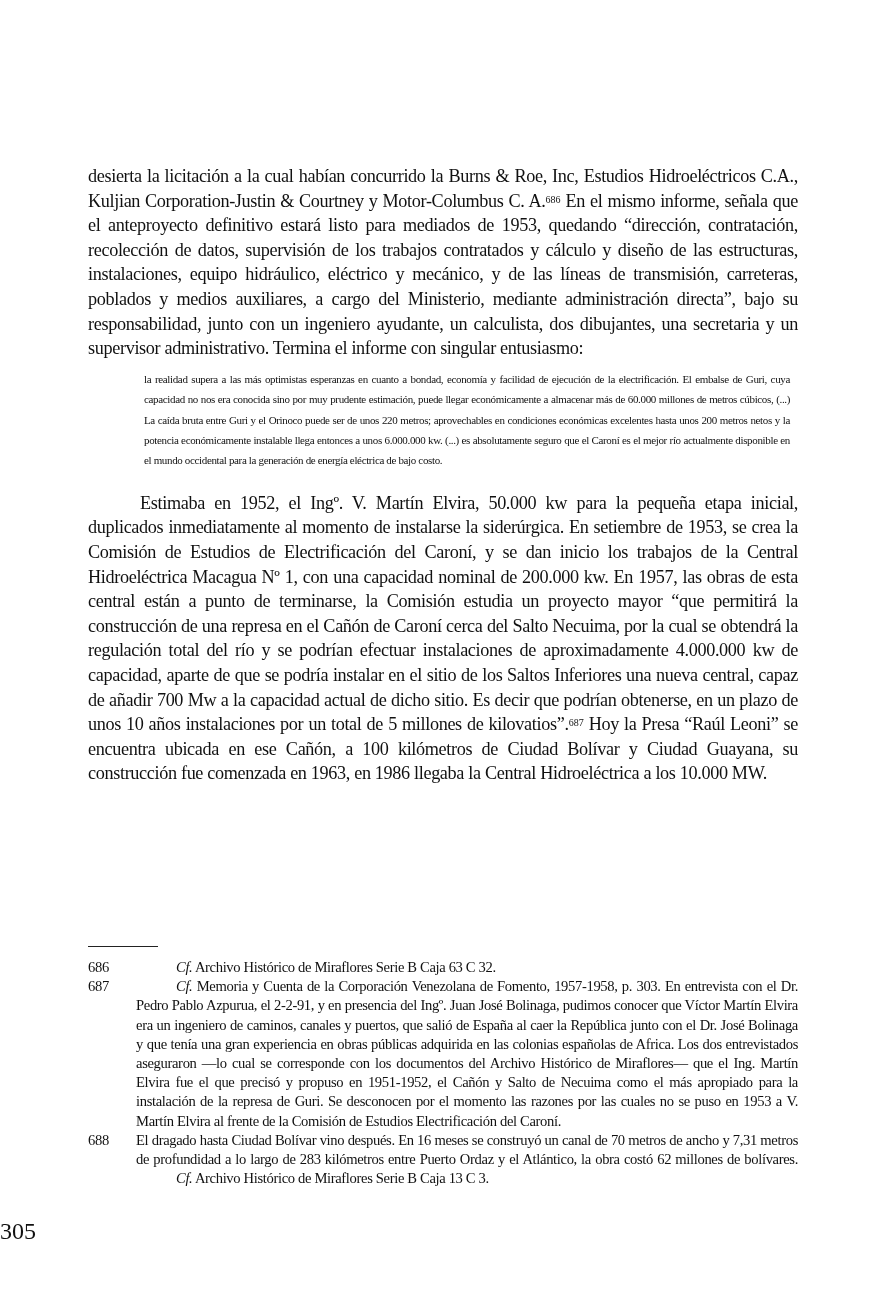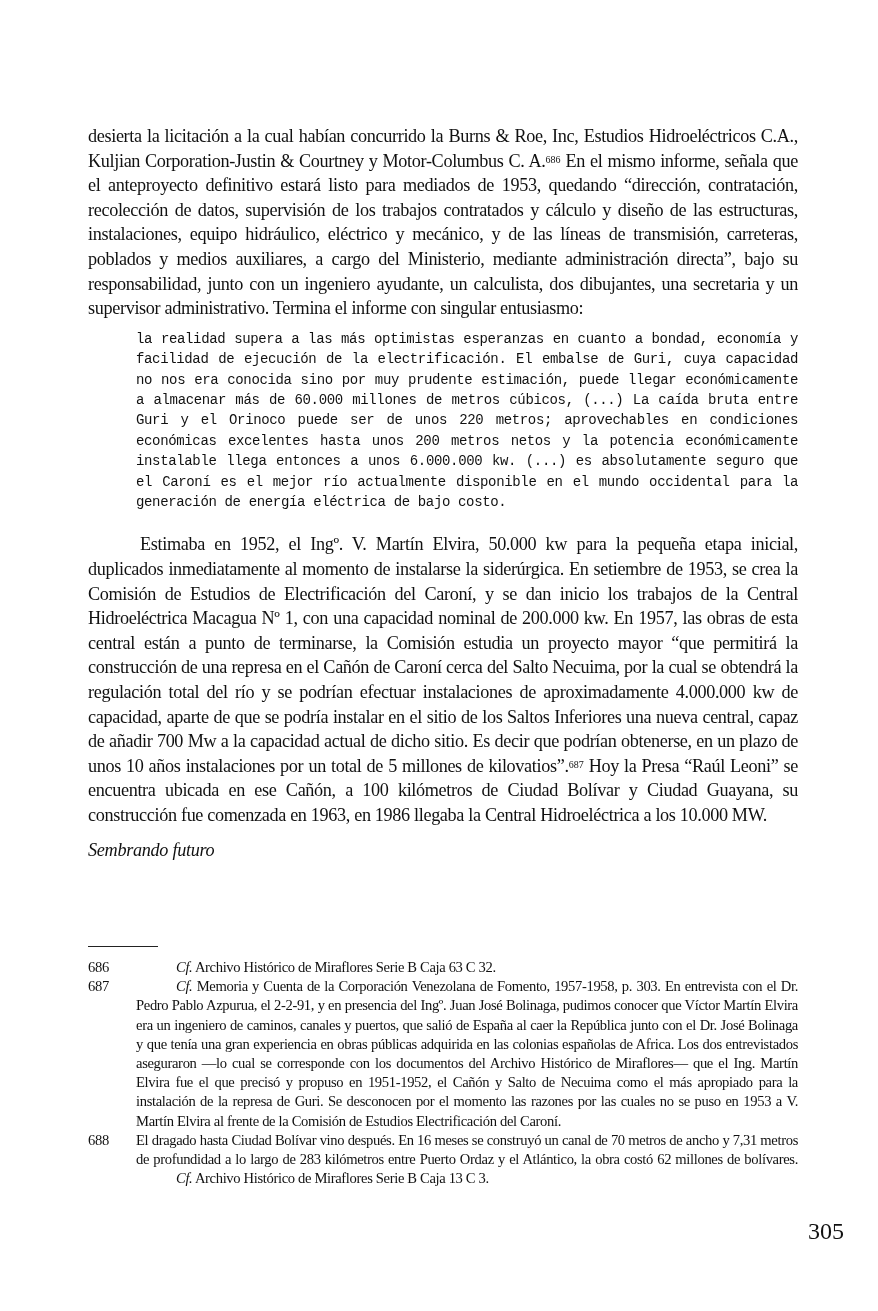--- a/index.html
+++ b/index.html
@@ -27,37 +27,37 @@
       line-height: 24.6px;
       text-align: justify;
       letter-spacing: -0.35px;
     }
     .body-text p.indent {
       text-indent: 52px;
       margin-top: 20px;
     }
     .body-text p.cont {
       text-indent: 0;
+      margin-top: 40px;
     }
     sup.fnref {
       font-size: 10px;
       vertical-align: 4px;
       line-height: 0;
       letter-spacing: 0;
     }
     .quote {
       margin: 8px 0 10px 48px;
     }
     .quote p {
-      margin: 0;
-      font-size: 14px;
+      margin: 8px;
+      font-size: 11px;
       line-height: 20.4px;
       text-align: justify;
       letter-spacing: -0.35px;
-      font-family: Liberation Mono, monospace;
     }
     .section-heading {
       margin: 10px 0 3px 0;
       font-style: italic;
       font-size: 18.2px;
       line-height: 24px;
       letter-spacing: -0.3px;
     }
     .footnote-rule {
       position: absolute;
@@ -89,37 +89,36 @@
     }
     .fn-text i {
       font-style: italic;
       margin-left: 40px;
     }
     .page-number {
       position: absolute;
       left: 0;
       width: 844px;
       top: 1218px;
-      text-align: right;
+      text-align: left;
       font-size: 24px;
     }
   </style>
 </head>
 <body>
 
 <div class="page body-text">
   <p class="cont"><span>desierta la licitación a la cual habían concurrido la Burns &amp; Roe, Inc, Estudios Hidroeléctricos C.A., Kuljian Corporation-Justin &amp; Courtney y Motor-Columbus C. A.</span><sup class="fnref">686</sup><span> En el mismo informe, señala que el anteproyecto definitivo estará listo para mediados de 1953, quedando “dirección, contratación, recolección de datos, supervisión de los trabajos contratados y cálculo y diseño de las estructuras, instalaciones, equipo hidráulico, eléctrico y mecánico, y de las líneas de transmisión, carreteras, poblados y medios auxiliares, a cargo del Ministerio, mediante administración directa”, bajo su responsabilidad, junto con un ingeniero ayudante, un calculista, dos dibujantes, una secretaria y un supervisor administrativo. Termina el informe con singular entusiasmo:</span></p>
 
   <div class="quote">
     <p>la realidad supera a las más optimistas esperanzas en cuanto a bondad, economía y facilidad de ejecución de la electrificación. El embalse de Guri, cuya capacidad no nos era conocida sino por muy prudente estimación, puede llegar económicamente a almacenar más de 60.000 millones de metros cúbicos, (...) La caída bruta entre Guri y el Orinoco puede ser de unos 220 metros; aprovechables en condiciones económicas excelentes hasta unos 200 metros netos y la potencia económicamente instalable llega entonces a unos 6.000.000 kw. (...) es absolutamente seguro que el Caroní es el mejor río actualmente disponible en el mundo occidental para la generación de energía eléctrica de bajo costo.</p>
   </div>
 
   <p class="indent"><span>Estimaba en 1952, el Ingº. V. Martín Elvira, 50.000 kw para la pequeña etapa inicial, duplicados inmediatamente al momento de instalarse la siderúrgica. En setiembre de 1953, se crea la Comisión de Estudios de Electrificación del Caroní, y se dan inicio los trabajos de la Central Hidroeléctrica Macagua Nº 1, con una capacidad nominal de 200.000 kw. En 1957, las obras de esta central están a punto de terminarse, la Comisión estudia un proyecto mayor “que permitirá la construcción de una represa en el Cañón de Caroní cerca del Salto Necuima, por la cual se obtendrá la regulación total del río y se podrían efectuar instalaciones de aproximadamente 4.000.000 kw de capacidad, aparte de que se podría instalar en el sitio de los Saltos Inferiores una nueva central, capaz de añadir 700 Mw a la capacidad actual de dicho sitio. Es decir que podrían obtenerse, en un plazo de unos 10 años instalaciones por un total de 5 millones de kilovatios”.</span><sup class="fnref">687</sup><span> Hoy la Presa “Raúl Leoni” se encuentra ubicada en ese Cañón, a 100 kilómetros de Ciudad Bolívar y Ciudad Guayana, su construcción fue comenzada en 1963, en 1986 llegaba la Central Hidroeléctrica a los 10.000 MW.</span></p>
 
-  <div class="section-heading">Sembrando futuro</div>
 
 </div>
 
 <div class="footnote-rule"></div>
 
 <div class="footnotes">
   <div class="footnote">
     <span class="fn-num">686</span>
     <span class="fn-text"><i>Cf.</i><span> Archivo Histórico de Miraflores Serie B Caja 63 C 32.</span></span>
   </div>

